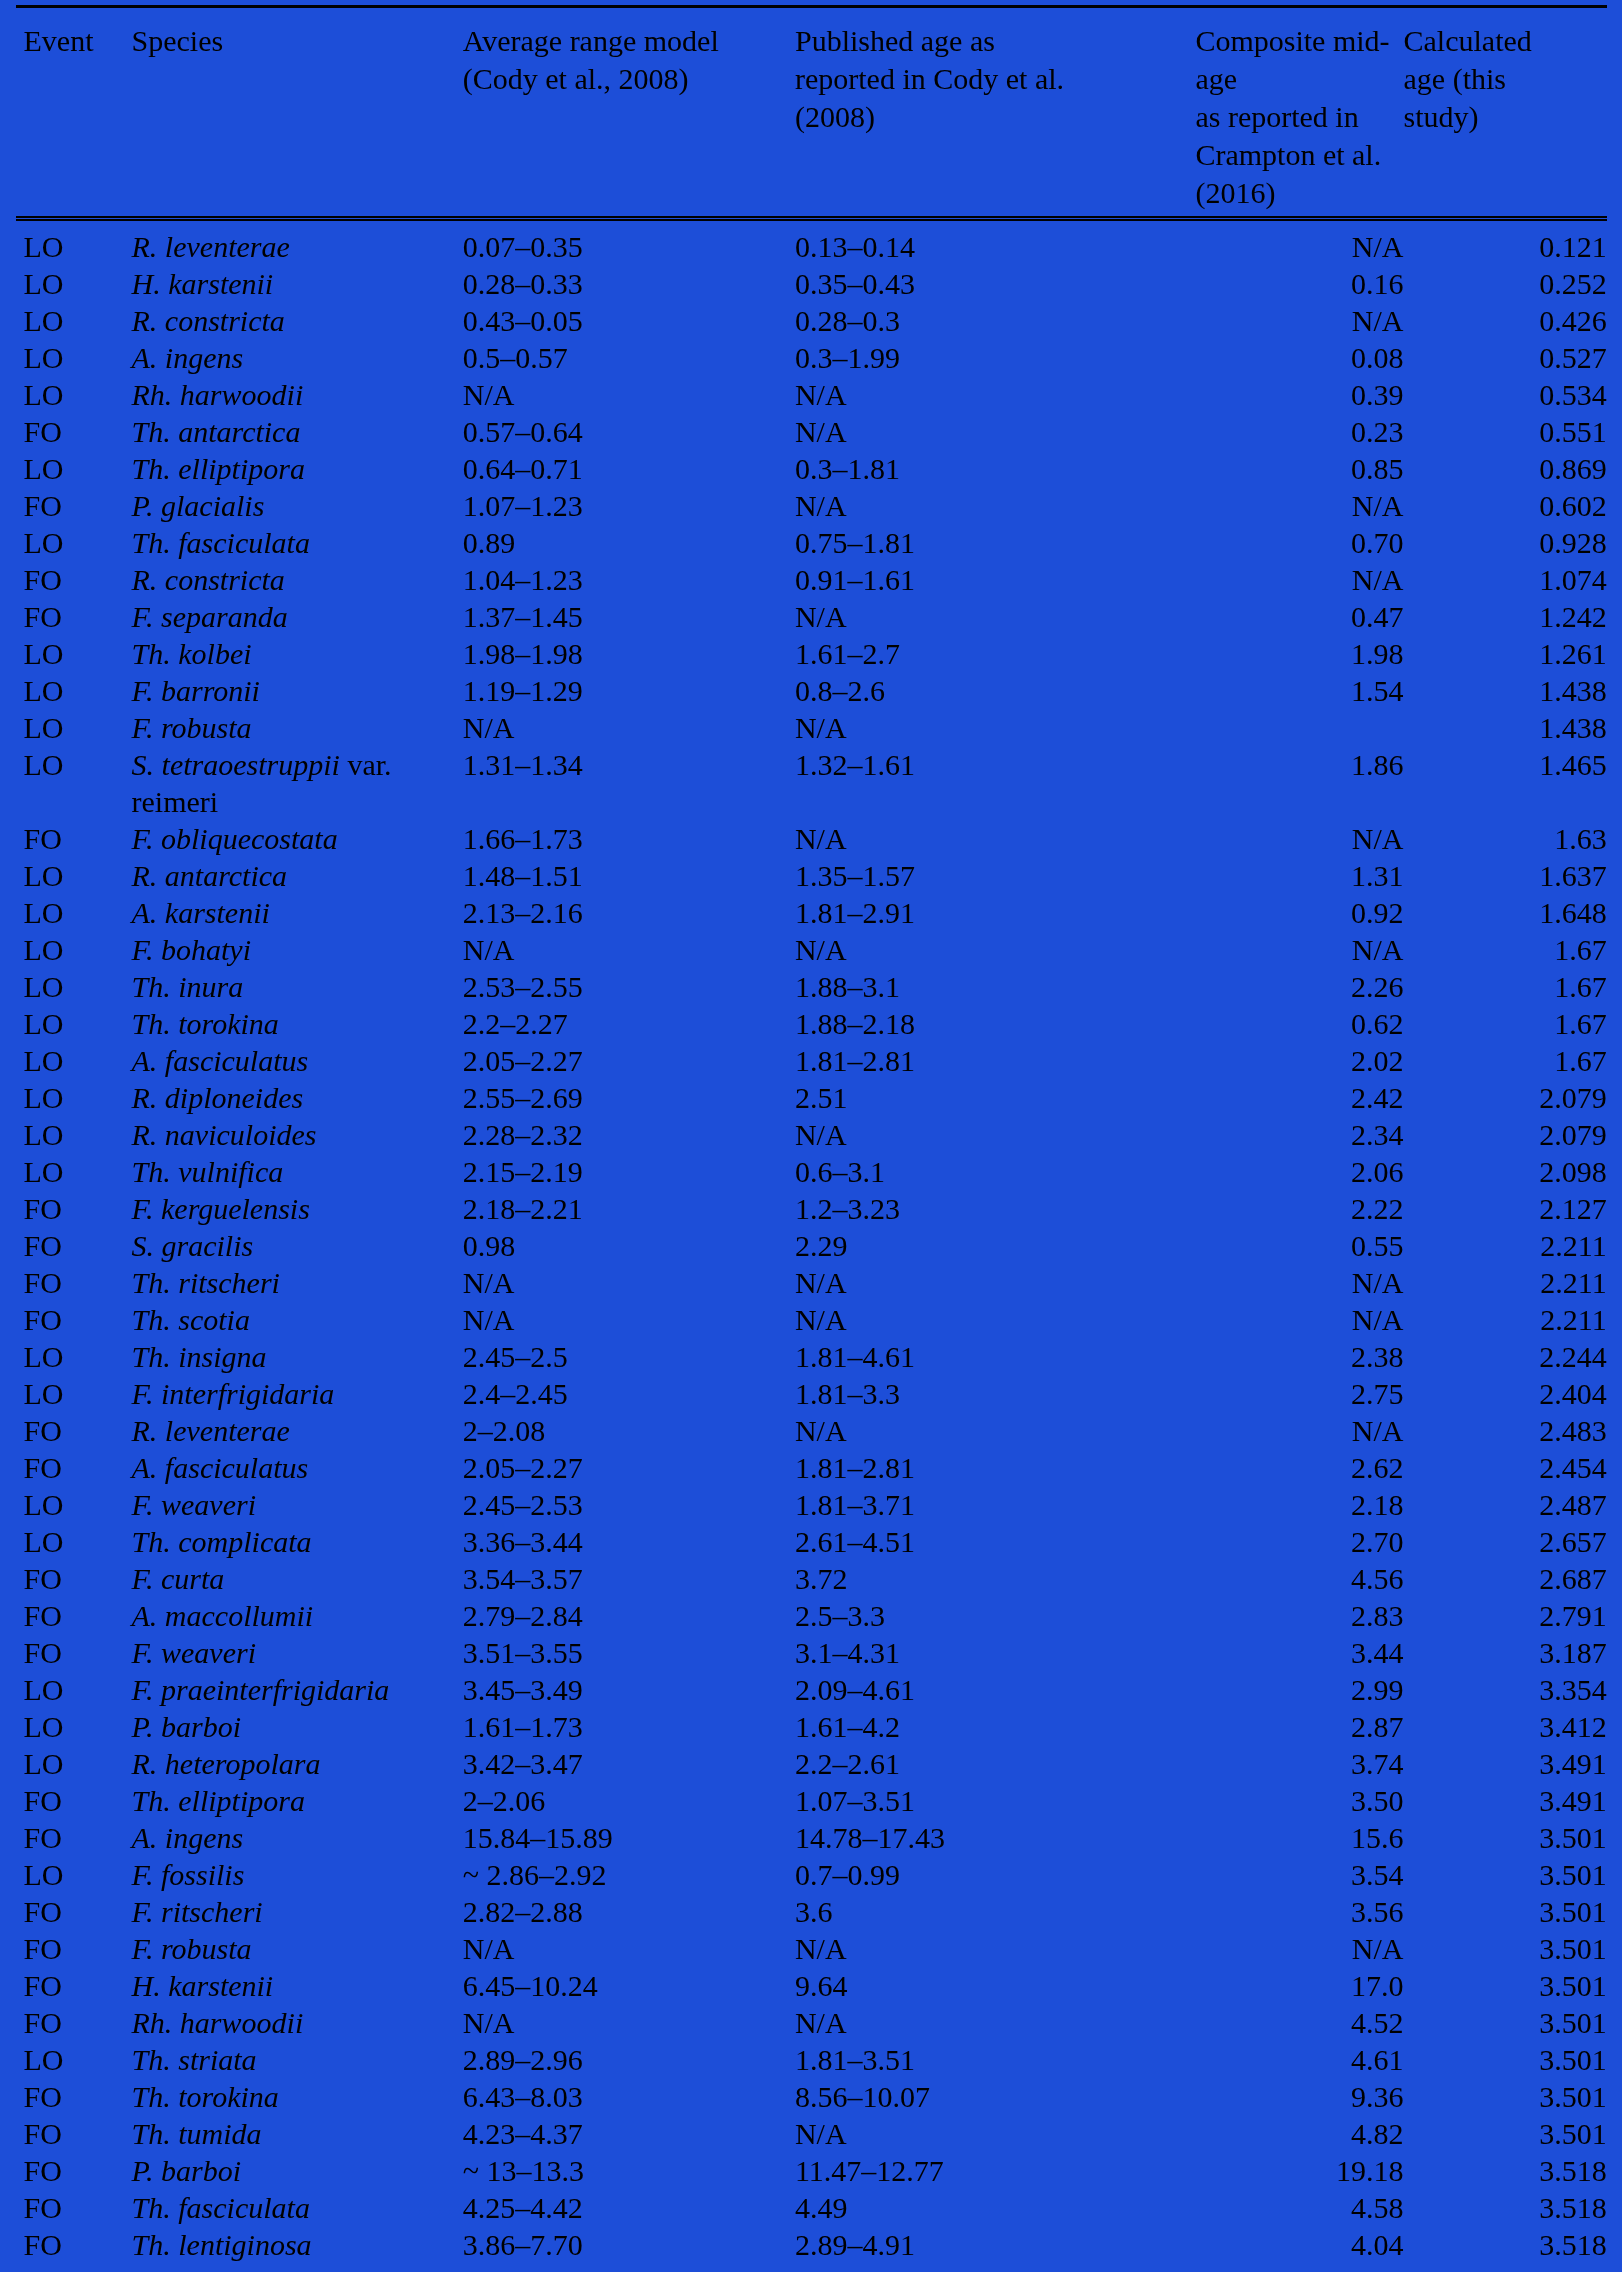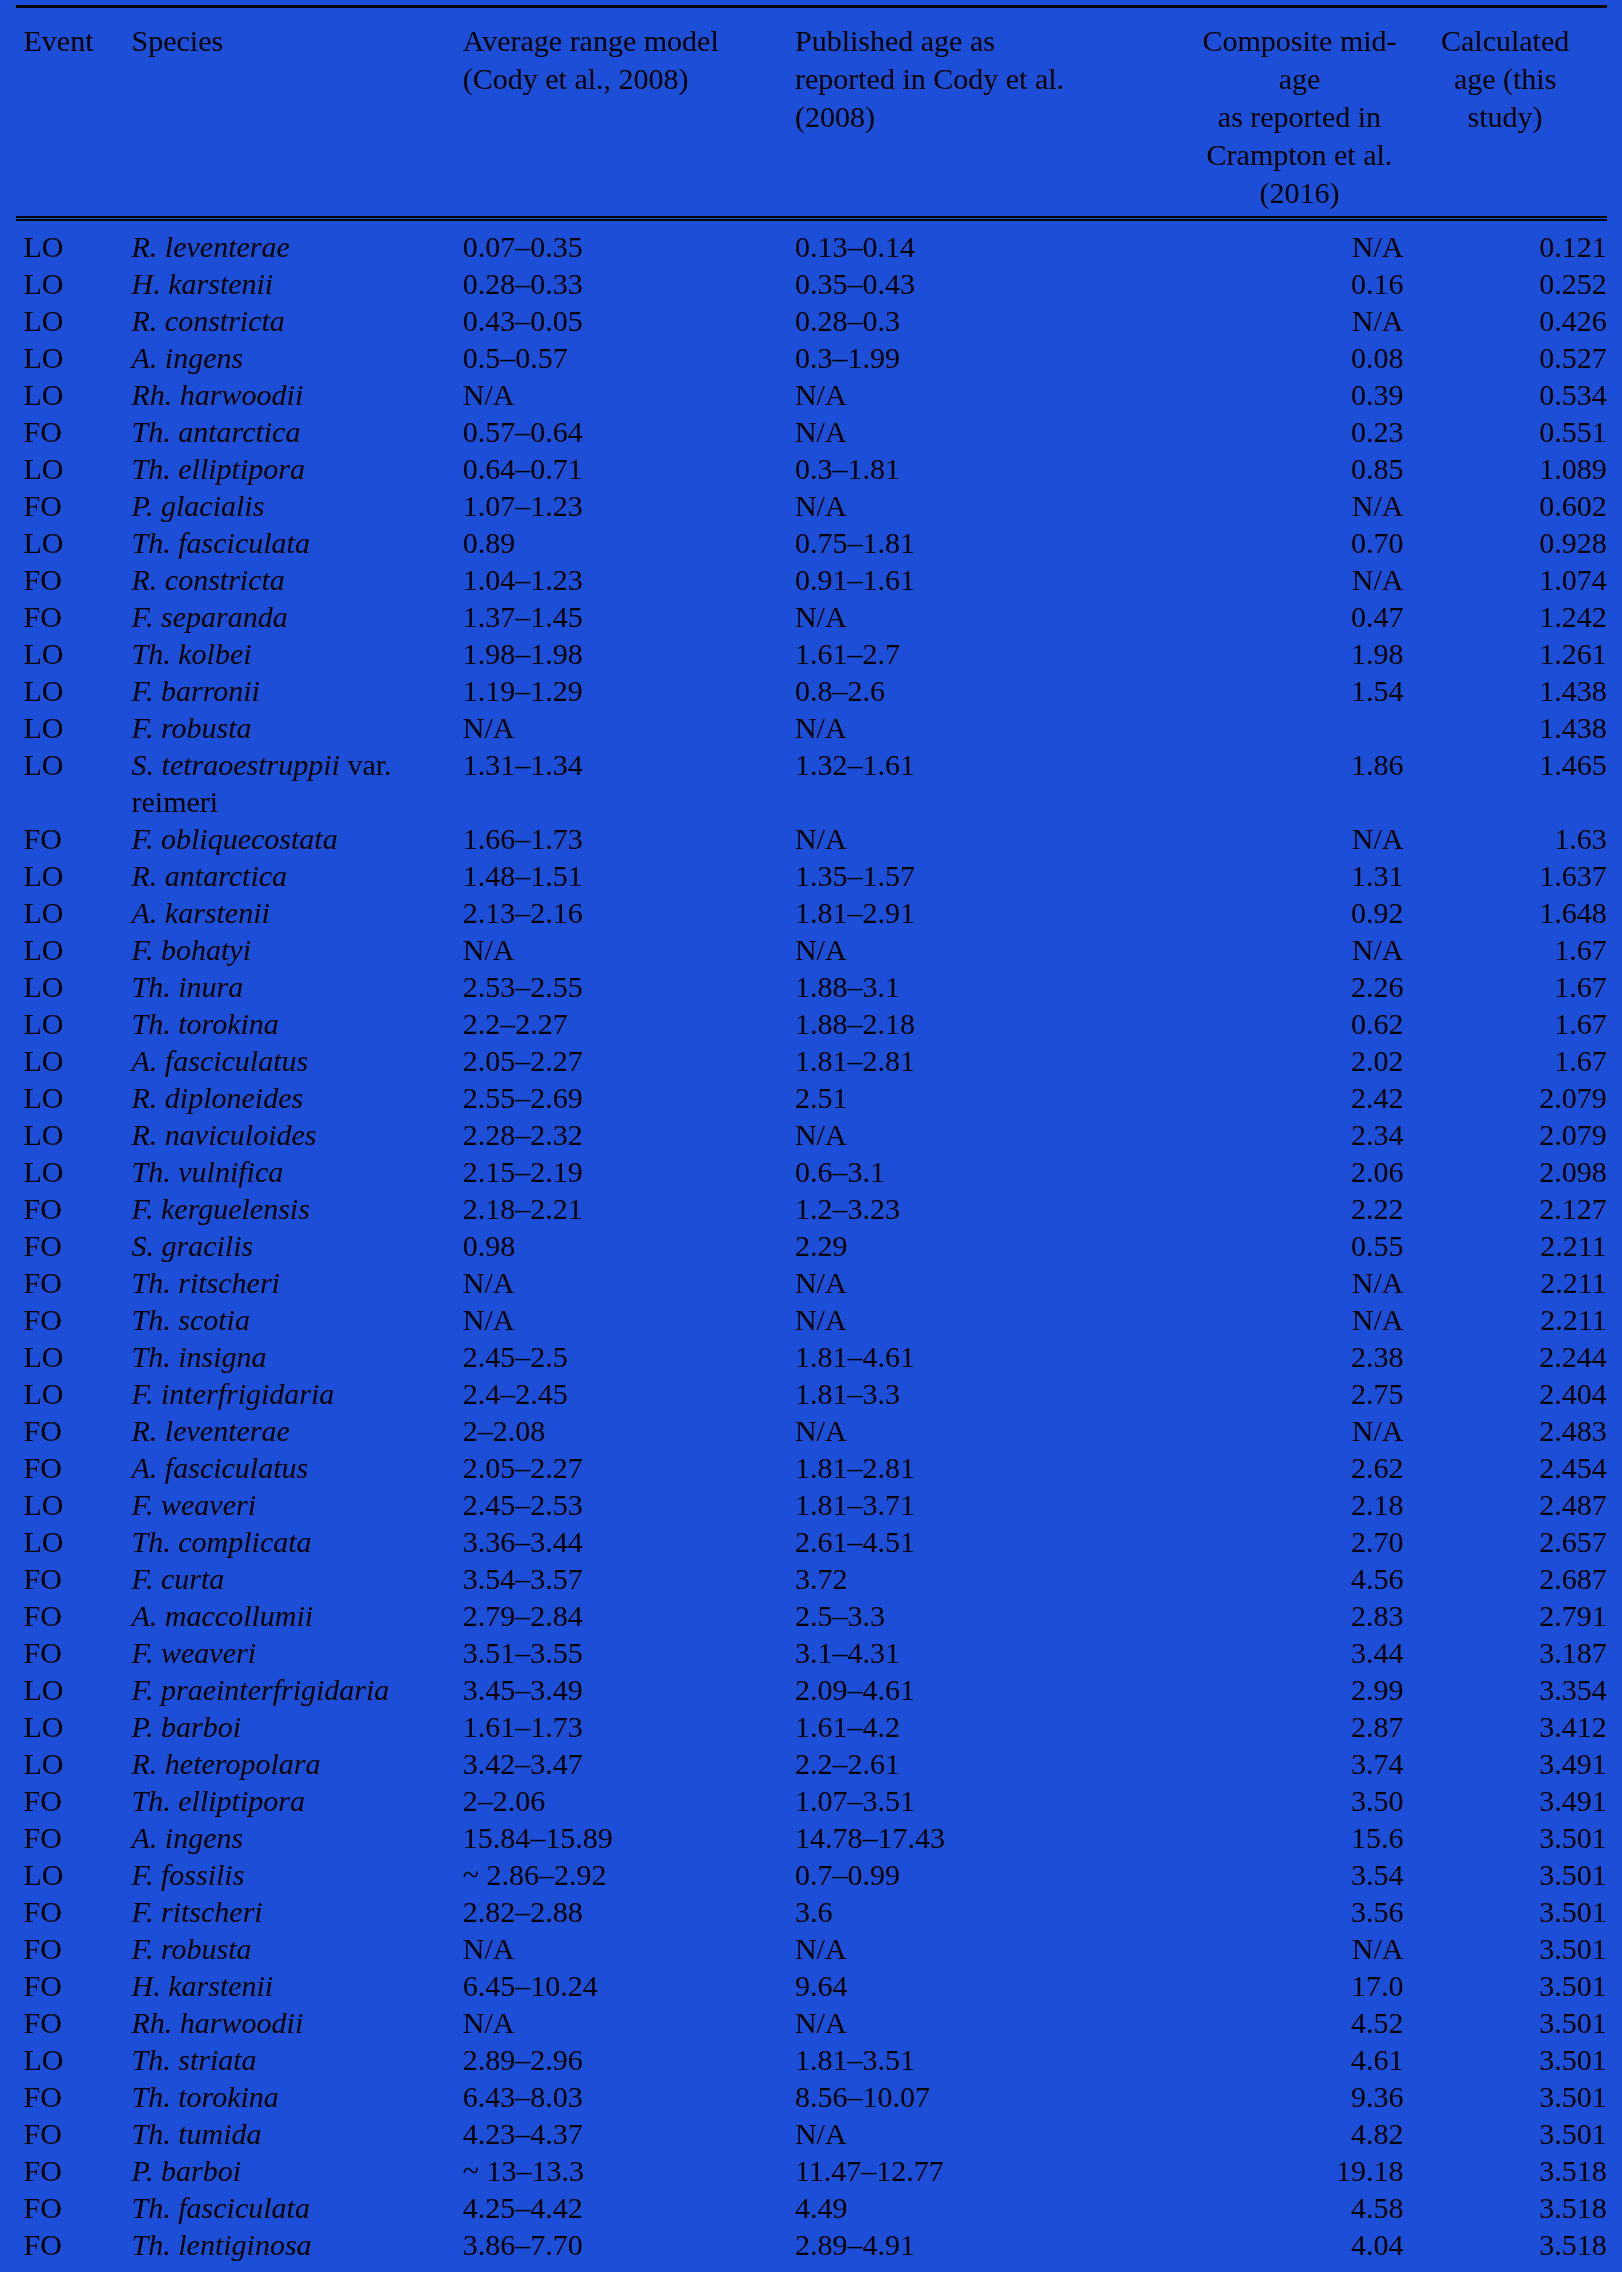--- a/index.html
+++ b/index.html
@@ -34,21 +34,21 @@
   thead th {
     font-weight: normal;
     font-size: 30px;
     line-height: 38px;
     vertical-align: top;
     padding: 14px 0 4.7px 0;
     white-space: pre-line;
     border-bottom: 5.5px double #000000;
   }
   thead th.al { text-align: left; padding-left: 7.8px; }
-  thead th.ar { text-align: center; }
+  thead th.ar { text-align: left; }
 
   tbody td {
     font-size: 30px;
     line-height: 37px;
     vertical-align: top;
     padding: 0;
   }
   tbody tr { height: 37px; }
   tbody tr:first-child td { padding-top: 6.3px; }
   td.al { text-align: left; padding-left: 7.8px; }
@@ -142,21 +142,21 @@
       <td class="ar">0.23</td>
       <td class="ar">0.551</td>
     </tr>
 
     <tr>
       <td class="al">LO</td>
       <td class="al"><span class="sp-it">Th. elliptipora</span><span class="sp-rm"></span><div class="sp-line2"></div></td>
       <td class="al">0.64–0.71</td>
       <td class="al">0.3–1.81</td>
       <td class="ar">0.85</td>
-      <td class="ar">1.089</td>
+      <td class="ar">0.869</td>
     </tr>
 
     <tr>
       <td class="al">FO</td>
       <td class="al"><span class="sp-it">P. glacialis</span><span class="sp-rm"></span><div class="sp-line2"></div></td>
       <td class="al">1.07–1.23</td>
       <td class="al">N/A</td>
       <td class="ar">N/A</td>
       <td class="ar">0.602</td>
     </tr>

